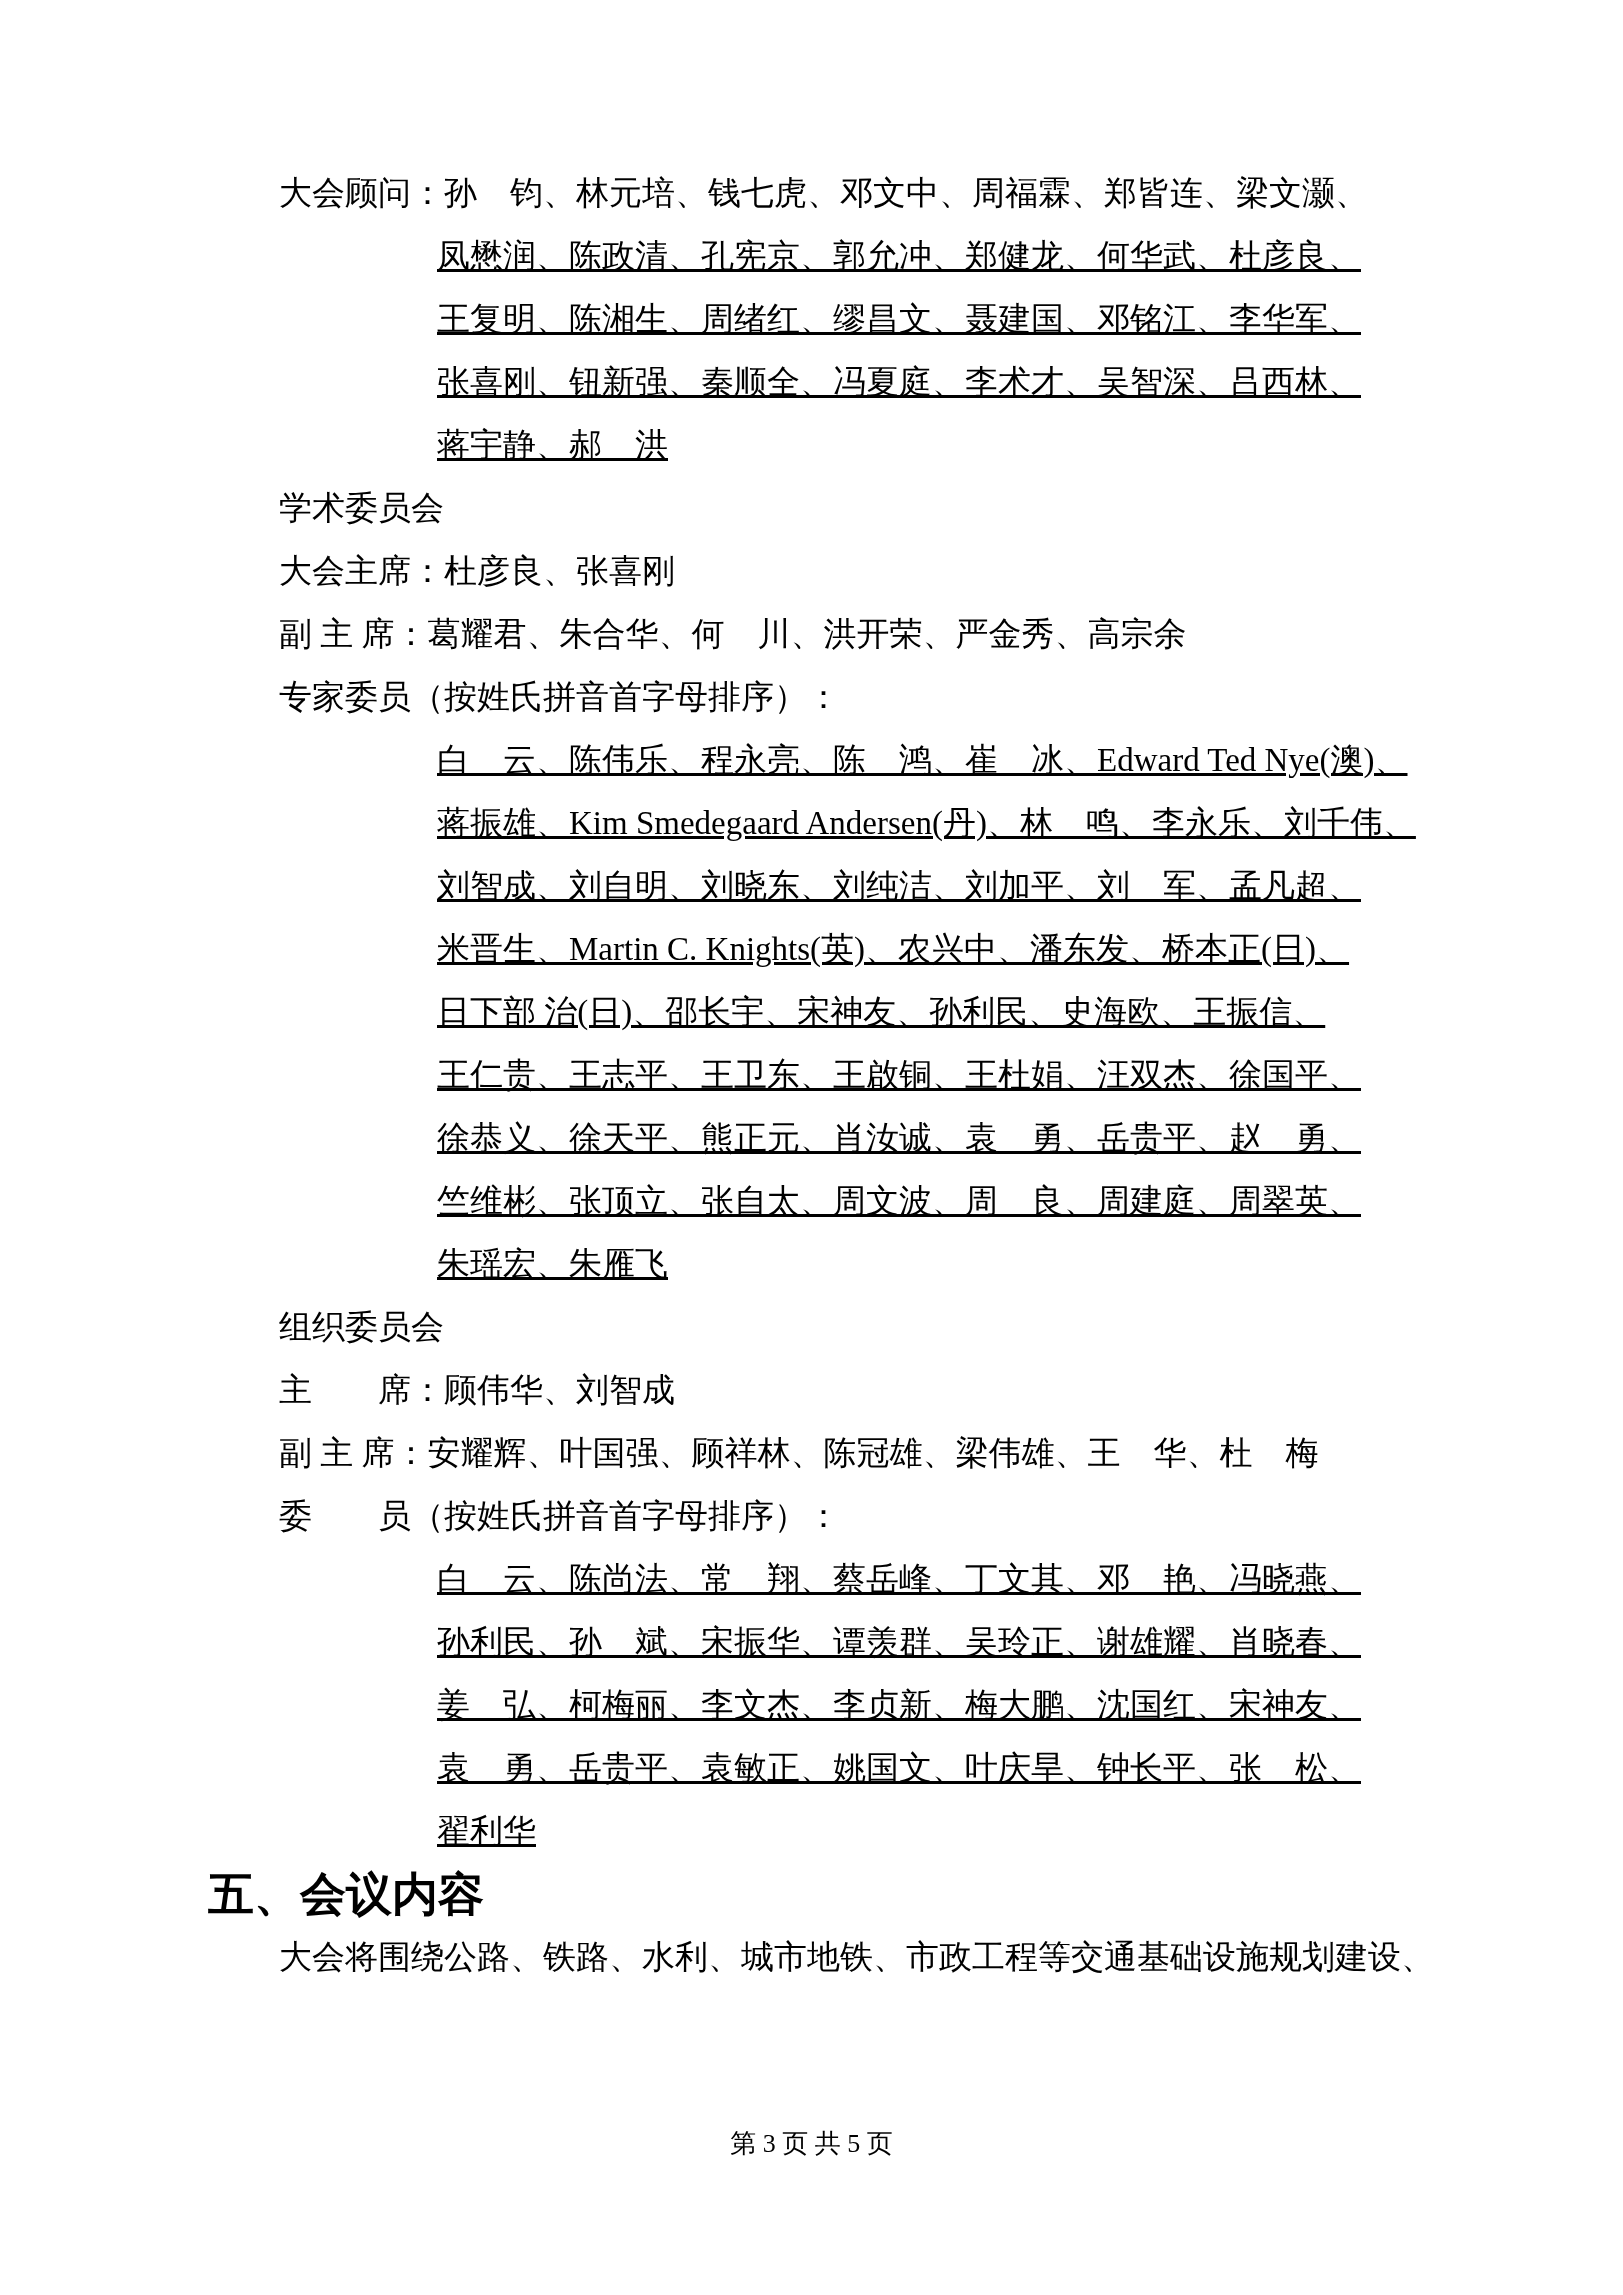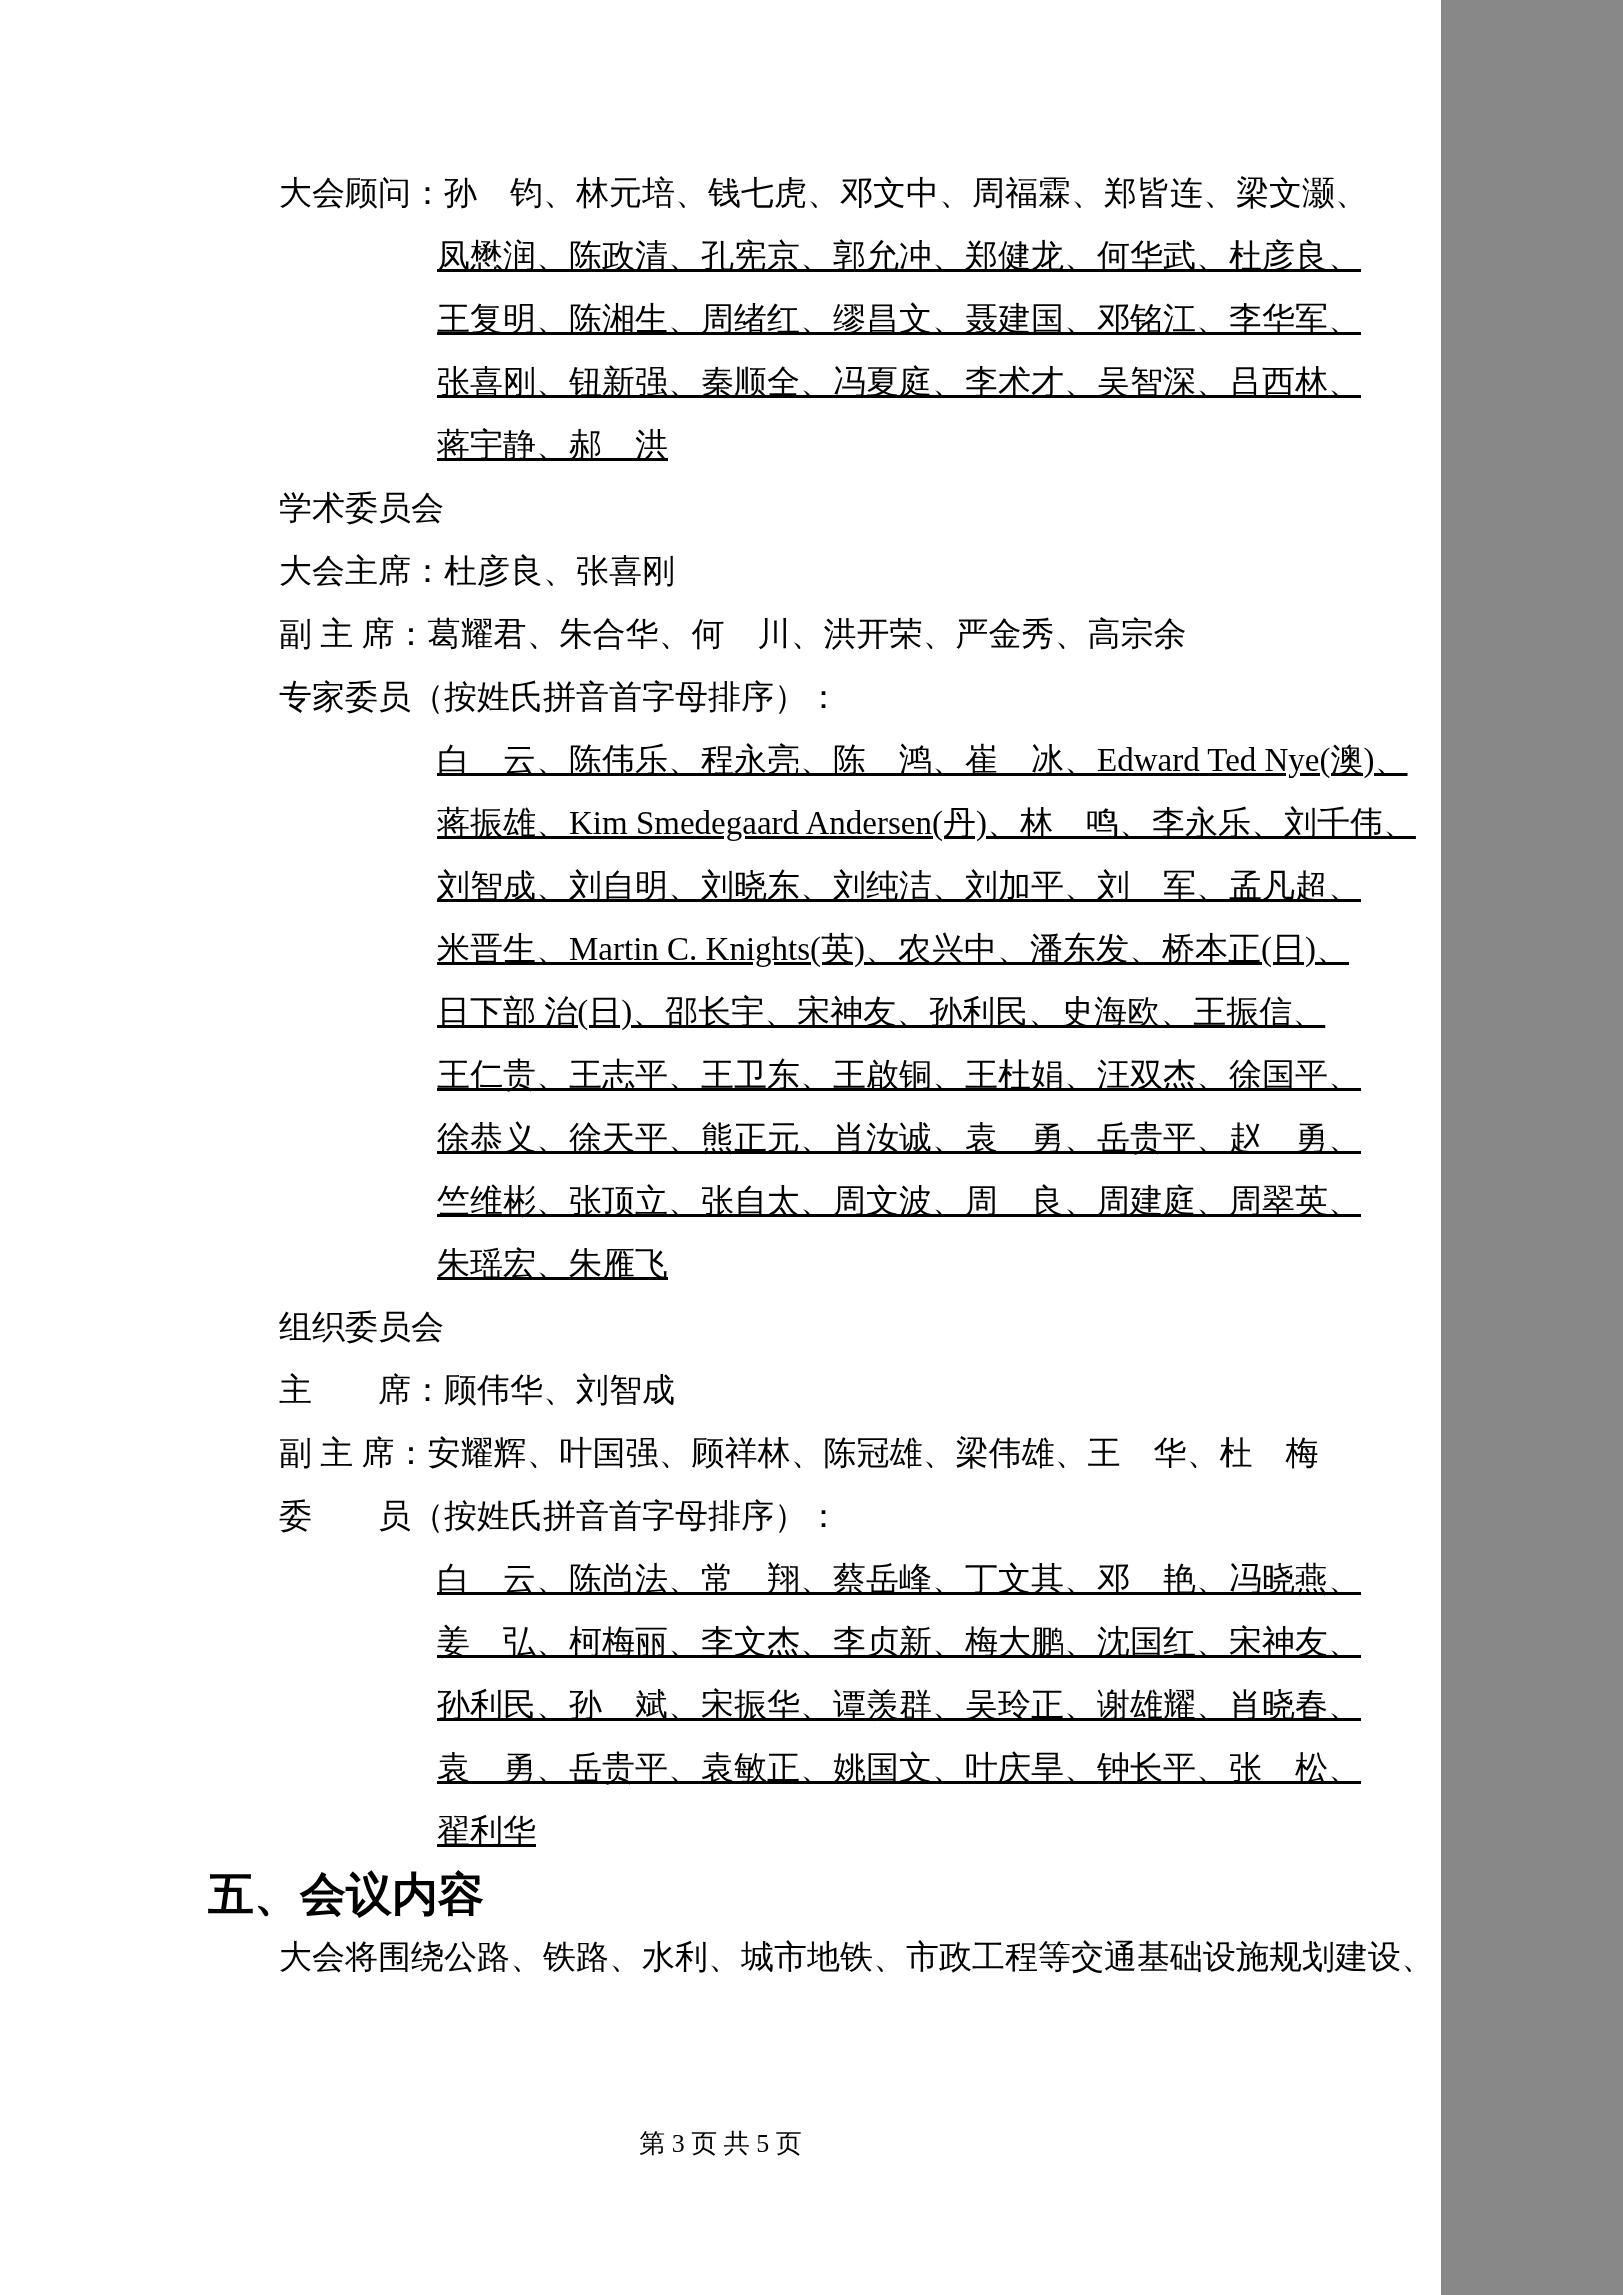--- a/index.html
+++ b/index.html
@@ -1,18 +1,18 @@
 <!DOCTYPE html>
 <html style="font-size:10.5px"><head>
 <meta charset="utf-8">
 <style>
   html, body { margin: 0; padding: 0; background: #888; }
   .page {
     position: relative;
-    width: 1441px;
+    width: 1623px;
     height: 2295px;
     background: #ffffff;
     color: #000000;
     font-family: "Liberation Serif", "DejaVu Serif", serif;
     overflow: hidden;
   }
   .content {
     position: absolute;
     top: 162px;
     left: 0;
@@ -67,22 +67,22 @@
     <div class="line l-list">王仁贵、王志平、王卫东、王啟铜、王杜娟、汪双杰、徐国平、</div>
     <div class="line l-list">徐恭义、徐天平、熊正元、肖汝诚、袁　勇、岳贵平、赵　勇、</div>
     <div class="line l-list">竺维彬、张顶立、张自太、周文波、周　良、周建庭、周翠英、</div>
     <div class="line l-list">朱瑶宏、朱雁飞</div>
 
     <div class="line l-label">组织委员会</div>
     <div class="line l-label">主　　席：顾伟华、刘智成</div>
     <div class="line l-label">副 主 席：安耀辉、叶国强、顾祥林、陈冠雄、梁伟雄、王　华、杜　梅</div>
     <div class="line l-label">委　　员（按姓氏拼音首字母排序）：</div>
     <div class="line l-list">白　云、陈尚法、常　翔、蔡岳峰、丁文其、邓　艳、冯晓燕、</div>
+    <div class="line l-list">孙利民、孙　斌、宋振华、谭羡群、吴玲正、谢雄耀、肖晓春、</div>
     <div class="line l-list">姜　弘、柯梅丽、李文杰、李贞新、梅大鹏、沈国红、宋神友、</div>
-    <div class="line l-list">孙利民、孙　斌、宋振华、谭羡群、吴玲正、谢雄耀、肖晓春、</div>
     <div class="line l-list">袁　勇、岳贵平、袁敏正、姚国文、叶庆旱、钟长平、张　松、</div>
     <div class="line l-list">翟利华</div>
 
     <div class="line l-heading">五、会议内容</div>
     <div class="line l-label">大会将围绕公路、铁路、水利、城市地铁、市政工程等交通基础设施规划建设、</div>
 
   </div>
 
   <div class="footer">第 3 页 共 5 页</div>
 </div>

